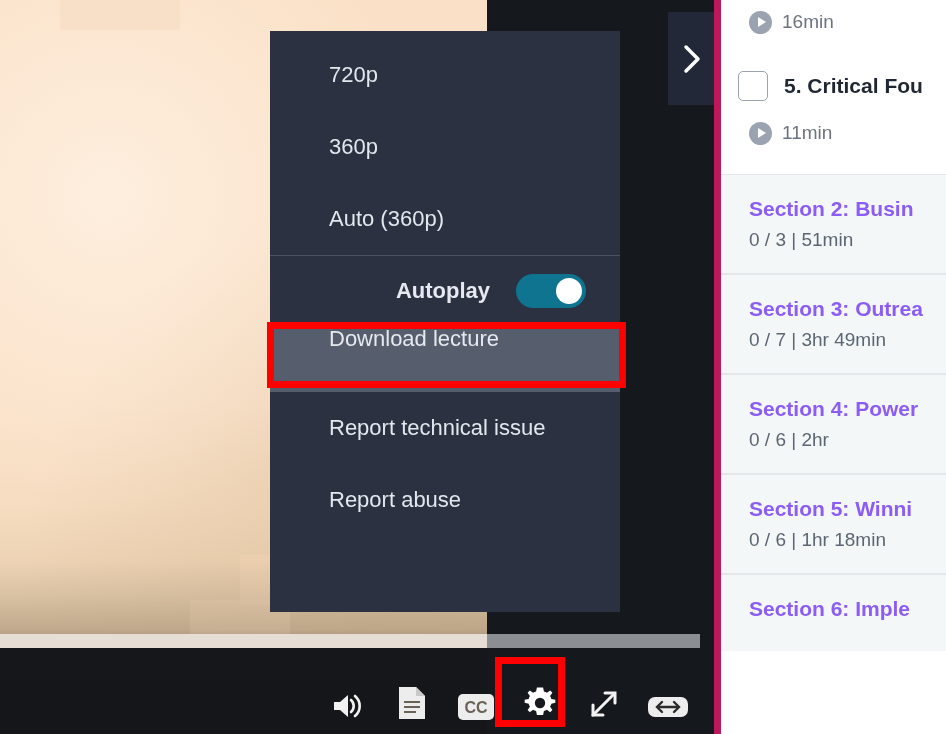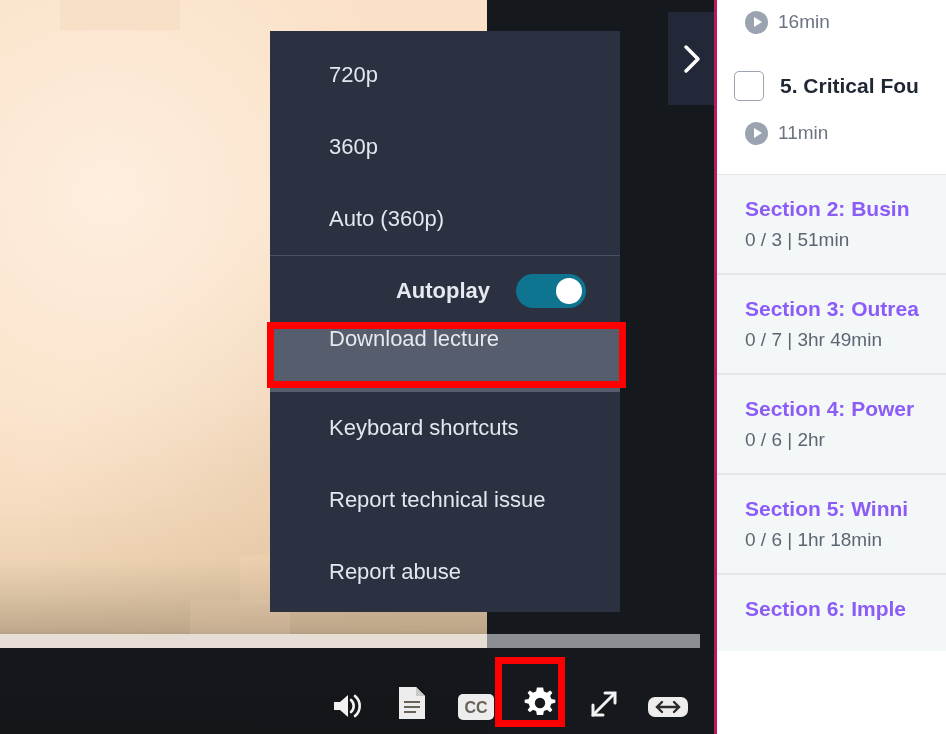--- a/index.html
+++ b/index.html
@@ -146,21 +146,21 @@
     cursor: pointer;
     z-index: 4;
   }
 
   
   #sidebar {
     position: absolute; left: 714px; top: 0;
     width: 232px; height: 734px;
     background: #ffffff;
     overflow: hidden;
-    border-left: 3px solid #be185d;
+    border-left: 7px solid #be185d;
   }
   .lecture-block { background: #ffffff; padding: 0 0 0 0; }
   .duration-row {
     display: flex; align-items: center;
     gap: 10px;
     padding-left: 28px;
     height: 46px;
     font-size: 19px;
     color: #6b7480;
   }
@@ -319,23 +319,20 @@
       <span class="toggle">
         <span class="knob"></span>
       </span>
     </div>
 
     <div id="download-row">
       <span>Download lecture</span>
     </div>
 
     <div class="menu-item">
-      <span>Keyboard shortcuts</span>
-    </div>
-    <div class="menu-item">
       <span>Report technical issue</span>
     </div>
     <div class="menu-item">
       <span>Report abuse</span>
     </div>
   </div>
 
   <div id="download-highlight"></div>
 
   <div id="collapse-tab">

